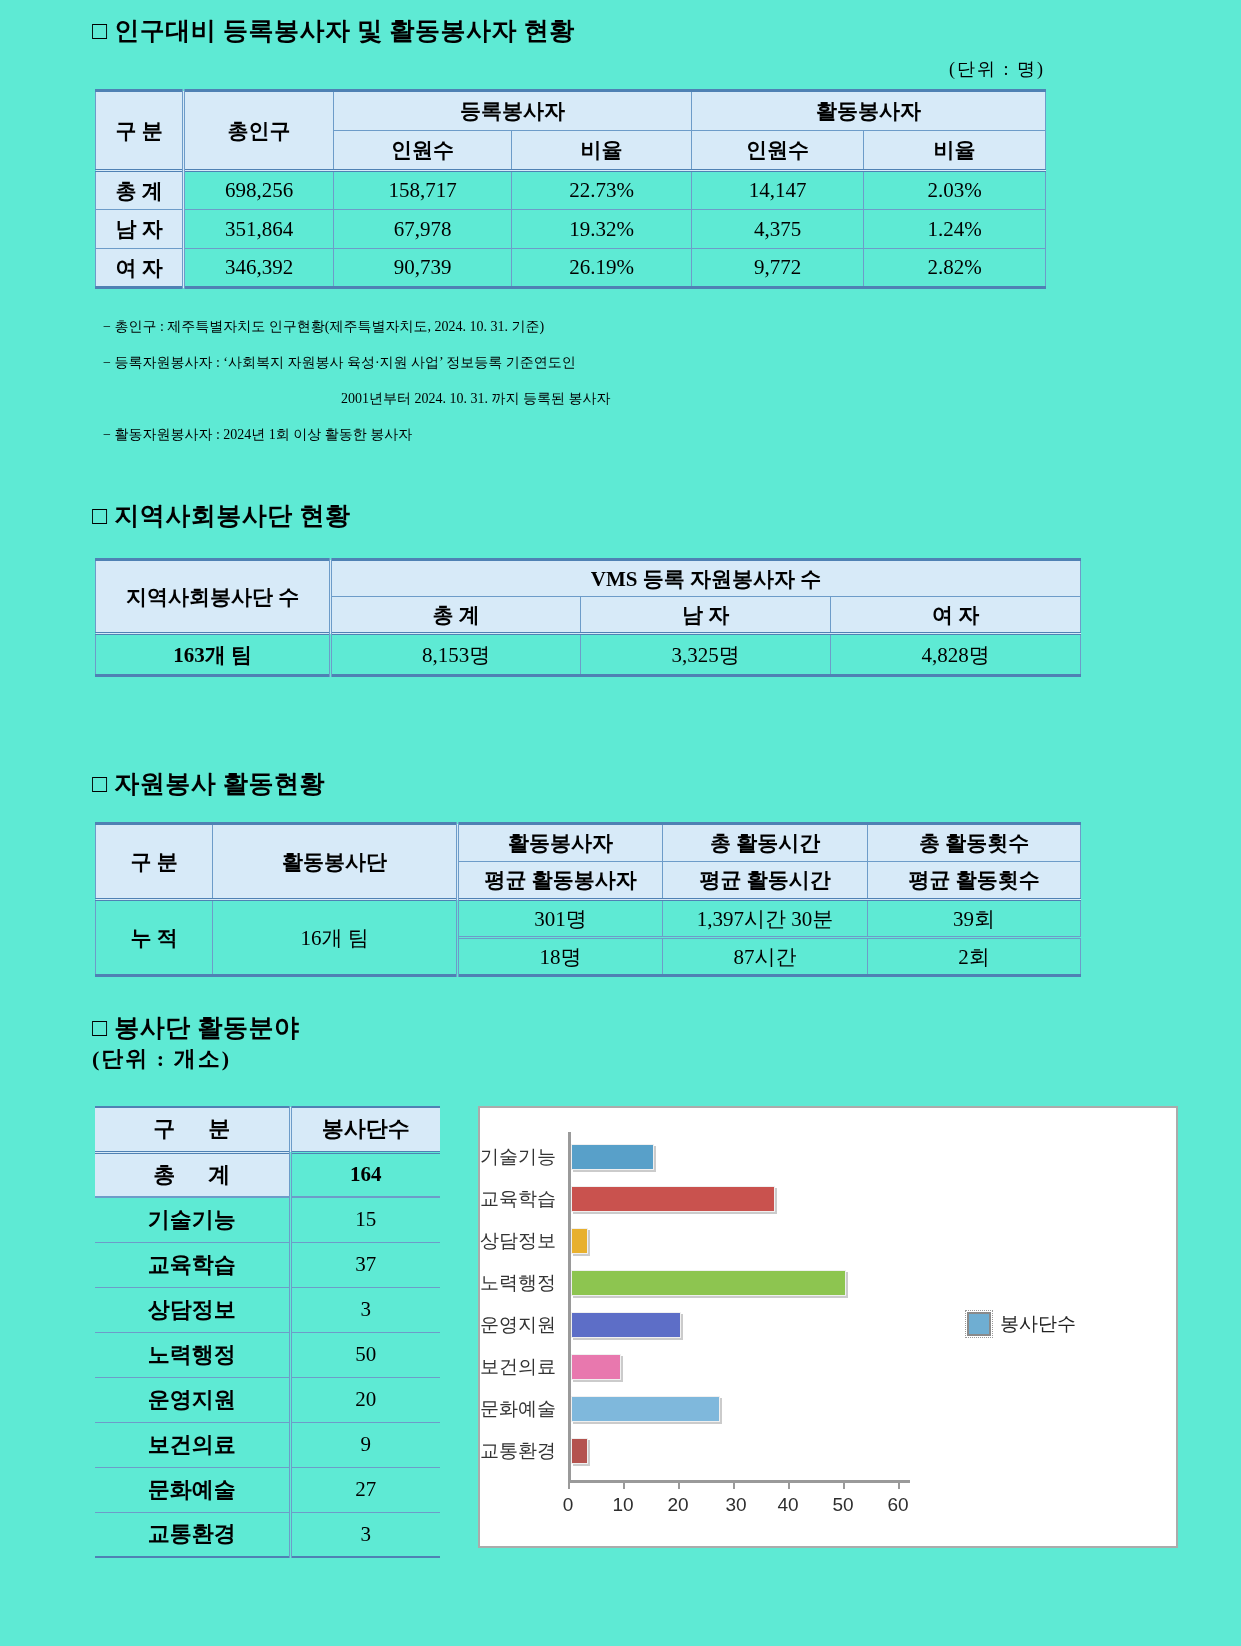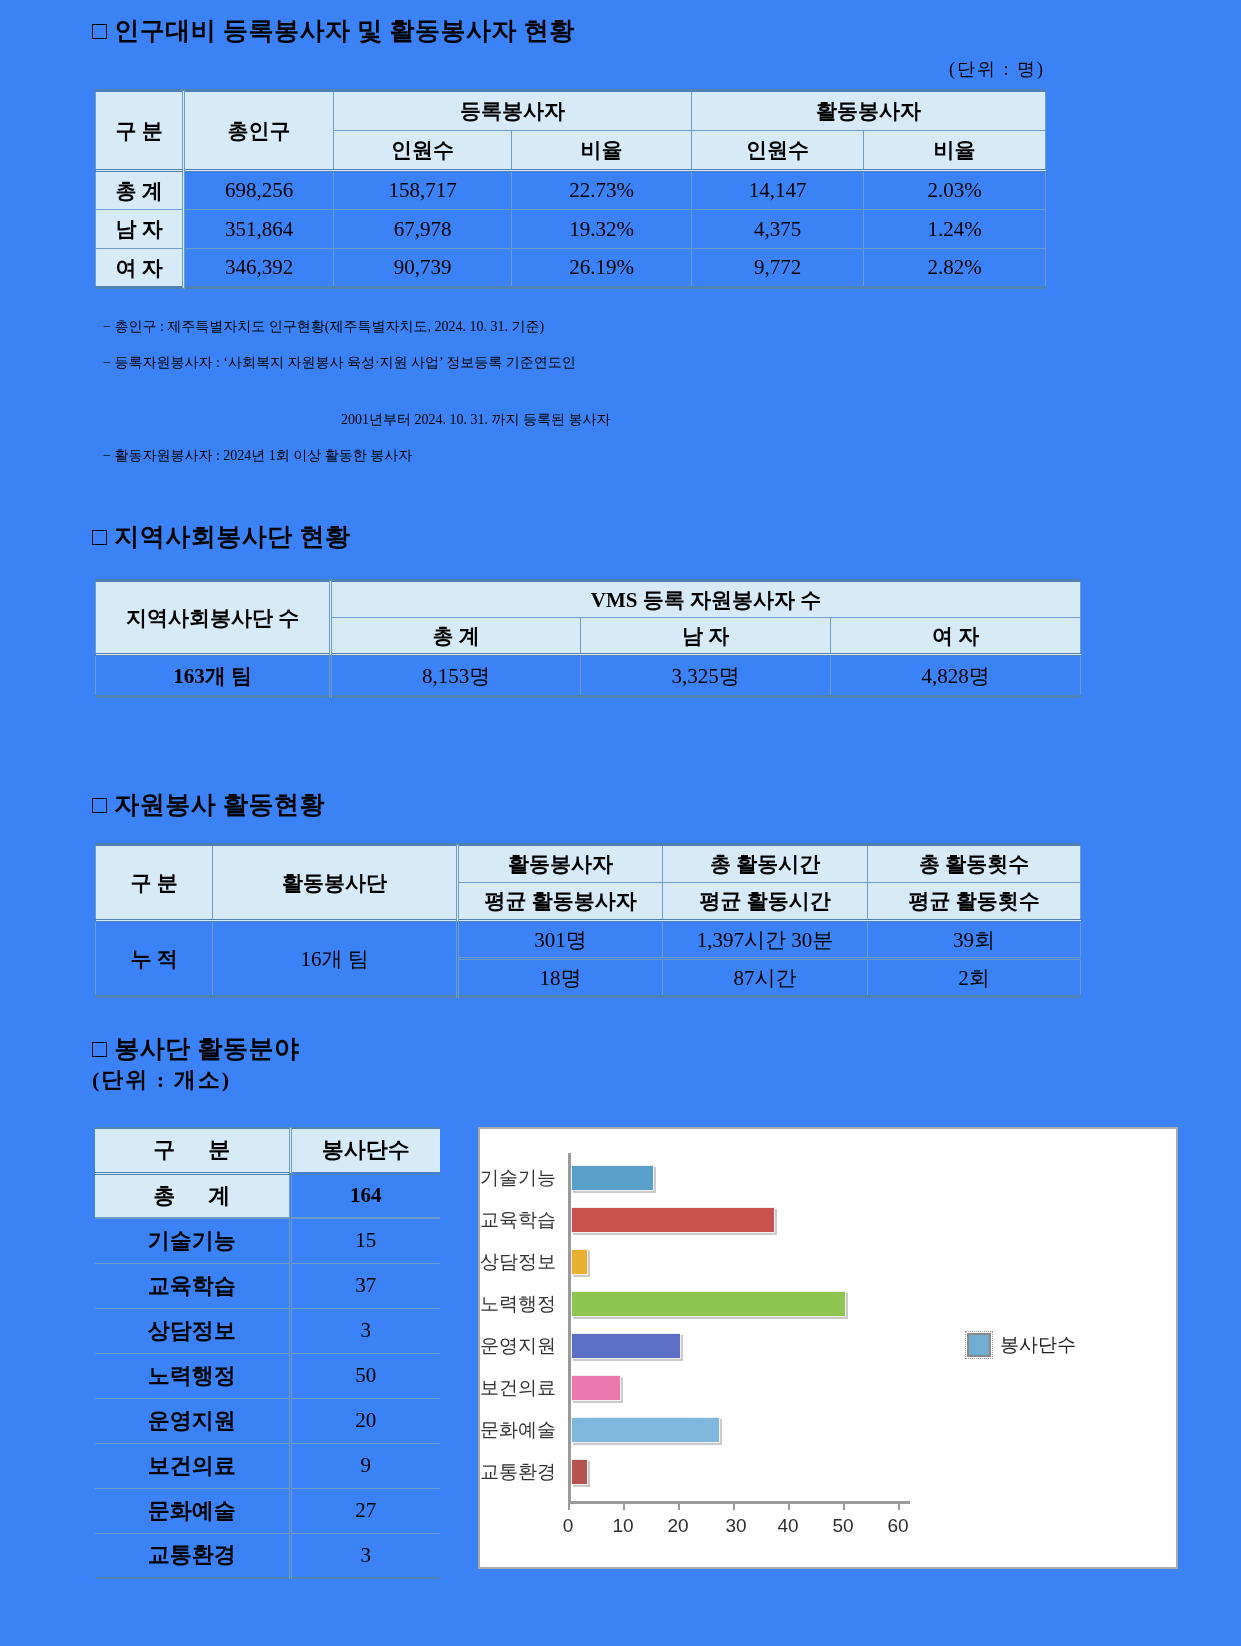--- a/index.html
+++ b/index.html
@@ -5,21 +5,21 @@
   * { box-sizing: border-box; margin: 0; padding: 0; }
   body {
     background: #ffffff;
     font-family: "Liberation Serif", "DejaVu Serif", serif;
     color: #000;
   }
   .page {
     position: relative;
     width: 1241px;
     height: 1646px;
-    background: #3b82f6;
+    background: #5eead4;
     overflow: hidden;
   }
 
   
   .sec-title {
     margin-left: 92px;
     font-size: 25px;
     font-weight: bold;
     letter-spacing: 0.5px;
     white-space: pre;
@@ -56,21 +56,21 @@
   table.doc tbody tr.first-data > td { border-top: 3px double #4f81b4; }
   .dbl { border-left: 3px double #6d9cc9 !important; }
   .rowhead { background: #d7eaf8; font-weight: bold; }
   .bold { font-weight: bold; }
 
   .t1 { width: 950px; margin-top: 8px; }
   .t1 tr { height: 40px; }
   .t1 tbody tr { height: 39px; }
 
   .notes { margin: 20px 0 0 103px; font-size: 14px; line-height: 36px; }
-  .notes .cont { padding-left: 238px; margin-top: 21px; }
+  .notes .cont { padding-left: 238px; }
 
   .t2 { width: 985px; margin-top: 26px; }
   .t2 thead tr { height: 37px; }
   .t2 tbody tr { height: 42px; }
 
   .t3 { width: 985px; margin-top: 22px; }
   .t3 thead tr { height: 38px; }
   .t3 tbody tr { height: 38px; }
   .t3 tbody td.sub-split { border-top: 3px double #6d9cc9; }
 

